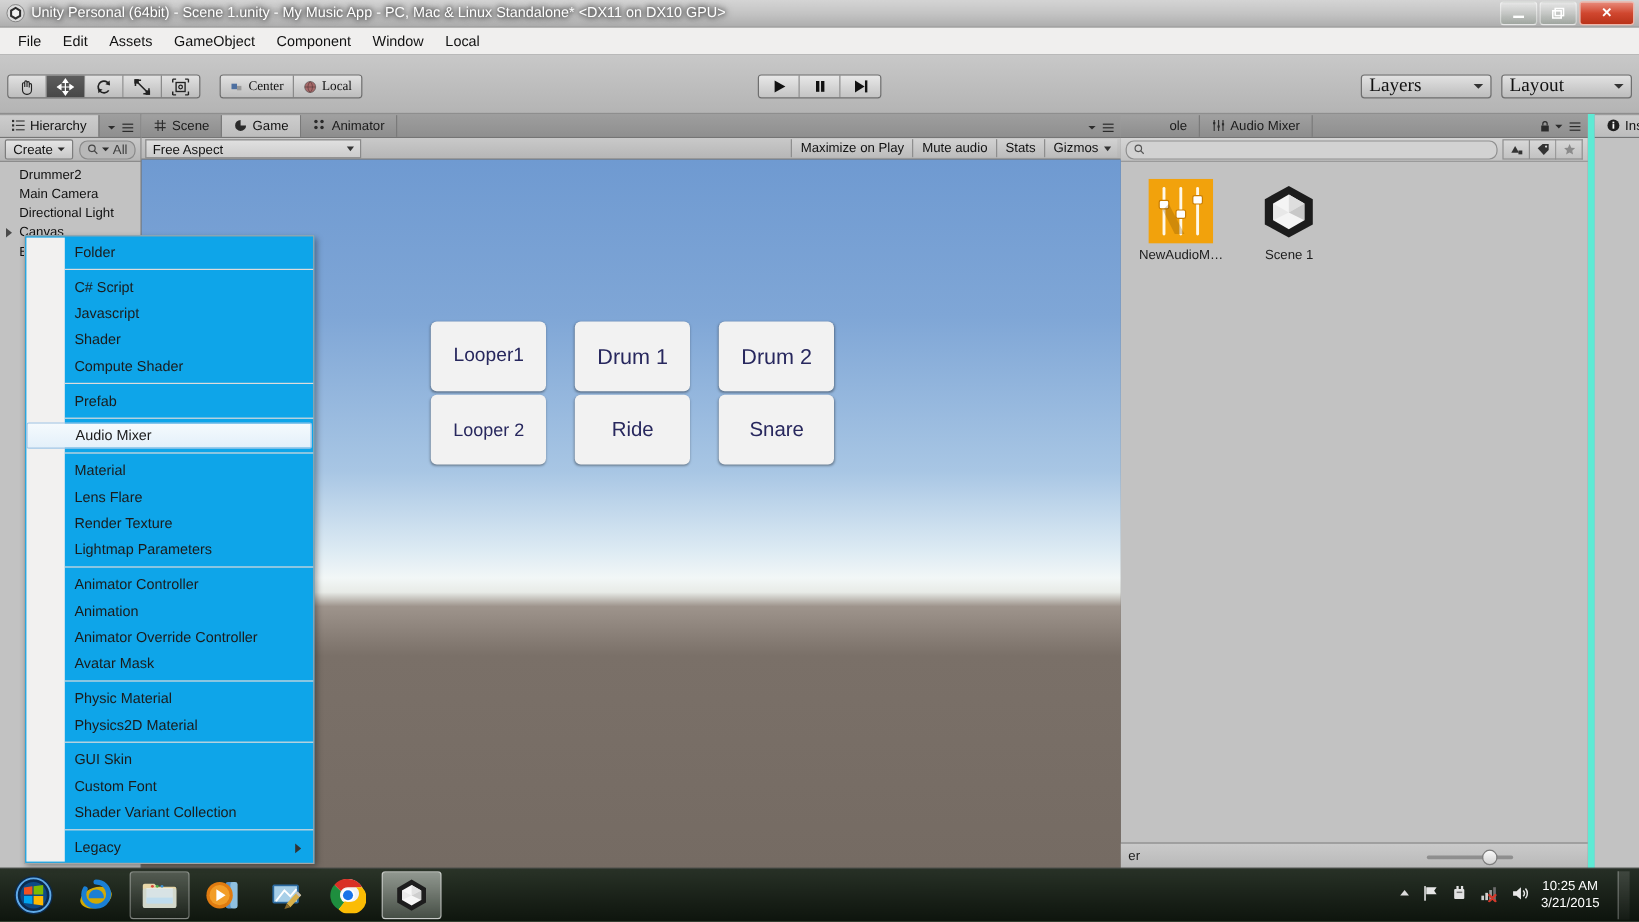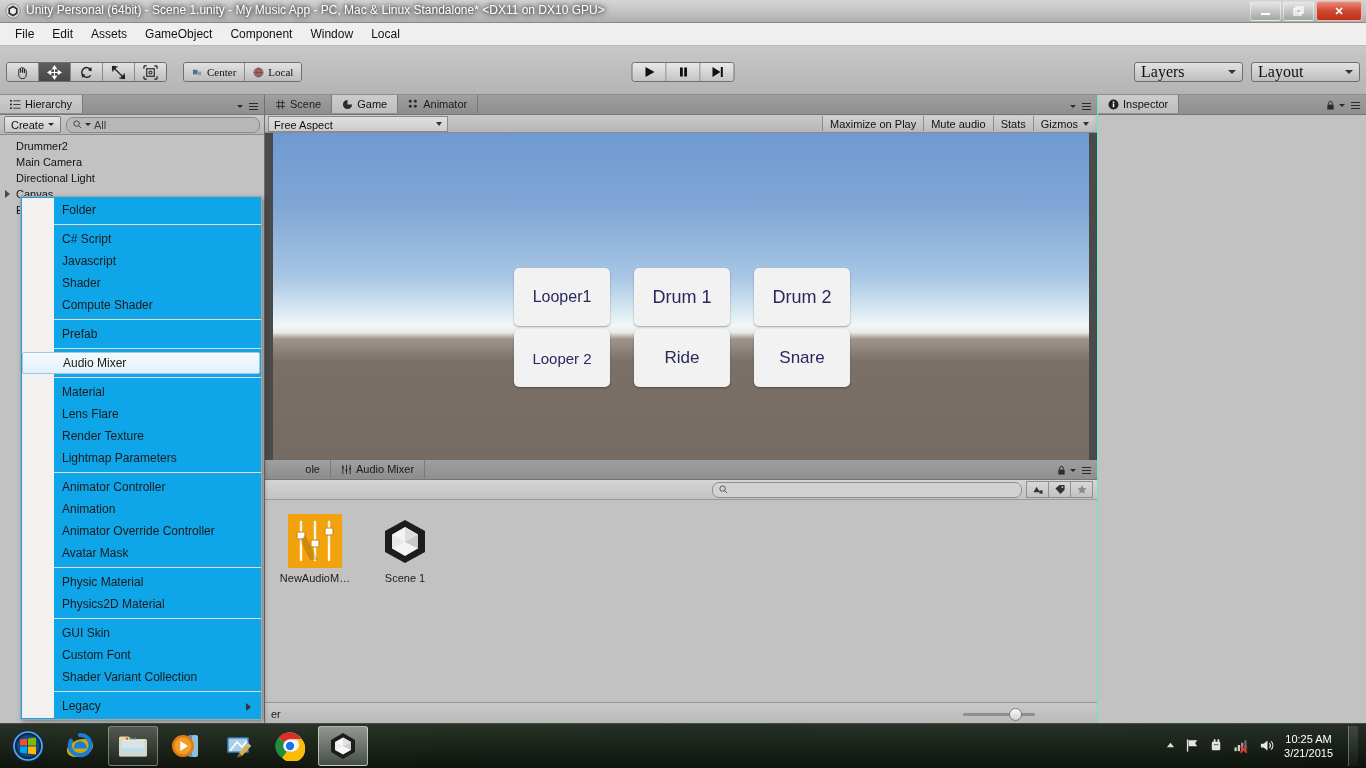--- a/index.html
+++ b/index.html
@@ -58,21 +58,21 @@
   .drop{width:95px;height:18px;border:1px solid #6f6f6f;border-radius:3px;
     background:linear-gradient(180deg,#e2e2e2,#bdbdbd);display:flex;align-items:center;
     padding:0 6px;font-size:16px;color:#111;position:relative;}
   .drop .cv{position:absolute;right:6px;top:7px;border-left:4px solid transparent;
     border-right:4px solid transparent;border-top:4px solid #333;}
   
   #work{flex:1;display:flex;position:relative;background:#9d9d9d;}
   
   .panel{display:flex;flex-direction:column;background:#a5a5a5;}
   .tabrow{height:19px;background:linear-gradient(180deg,#9e9e9e,#8f8f8f);
-    display:flex;align-items:flex-start;position:relative;border-bottom:1px solid #757575;}
+    display:flex;align-items:center;position:relative;border-bottom:1px solid #757575;}
   .tab{height:18px;display:flex;align-items:center;gap:4px;padding:0 10px;font-size:11px;color:#1b1b1b;
     background:linear-gradient(180deg,#a0a0a0,#8d8d8d);border-right:1px solid #7a7a7a;}
   .tab.active{background:linear-gradient(180deg,#cdcdcd,#bdbdbd);color:#111;}
   .tabopts{position:absolute;right:4px;bottom:3px;display:flex;align-items:center;gap:4px;}
   .burger{width:13px;height:9px;position:relative;}
   .burger i{position:absolute;left:2px;height:1px;background:#2b2b2b;}
   .burger i:nth-child(1){top:1px;width:9px;}
   .burger i:nth-child(2){top:4px;width:9px;}
   .burger i:nth-child(3){top:7px;width:9px;}
   .mini-cv{border-left:3px solid transparent;border-right:3px solid transparent;border-top:3px solid #2b2b2b;}
@@ -82,21 +82,21 @@
     display:flex;align-items:center;padding:0 4px;gap:5px;border-bottom:1px solid #8c8c8c;}
   .createbtn{height:15px;display:flex;align-items:center;gap:4px;padding:0 6px;font-size:11px;color:#111;
     background:linear-gradient(180deg,#e6e6e6,#c8c8c8);border:1px solid #7d7d7d;border-radius:2px;}
   .searchfield{flex:1;height:14px;border-radius:7px;border:1px solid #8a8a8a;
     background:#b8b8b8;display:flex;align-items:center;padding:0 6px;gap:3px;font-size:11px;color:#3c3c3c;}
   .h-list{flex:1;background:#c2c2c2;padding-top:3px;}
   .h-item{height:16px;display:flex;align-items:center;font-size:11px;color:#111;padding-left:16px;position:relative;}
   .h-item .tri{position:absolute;left:5px;top:4px;border-top:4px solid transparent;
     border-bottom:4px solid transparent;border-left:5px solid #4a4a4a;}
   
-  #center{flex:1;display:flex;flex-direction:column;border-right:1px solid #5eead4;}
+  #center{flex:1;display:flex;flex-direction:row;border-right:6px solid #5eead4;}
   #gamepanel{flex:0 0 365px;display:flex;flex-direction:column;}
   .g-toolbar{height:17px;background:linear-gradient(180deg,#c9c9c9,#b6b6b6);
     display:flex;align-items:center;border-bottom:1px solid #8c8c8c;padding:0 3px;gap:0;}
   .aspect{width:168px;height:14px;background:linear-gradient(180deg,#e0e0e0,#cccccc);
     border:1px solid #8a8a8a;display:flex;align-items:flex-end;padding:0 5px;font-size:11px;color:#111;position:relative;}
   .aspect .cv{position:absolute;right:5px;top:5px;border-left:3px solid transparent;
     border-right:3px solid transparent;border-top:4px solid #333;}
   .g-right{margin-left:auto;display:flex;align-items:stretch;height:15px;}
   .gbtn{display:flex;align-items:center;padding:0 7px;font-size:11px;color:#111;
     background:linear-gradient(180deg,#d2d2d2,#bcbcbc);border-left:1px solid #8e8e8e;}

